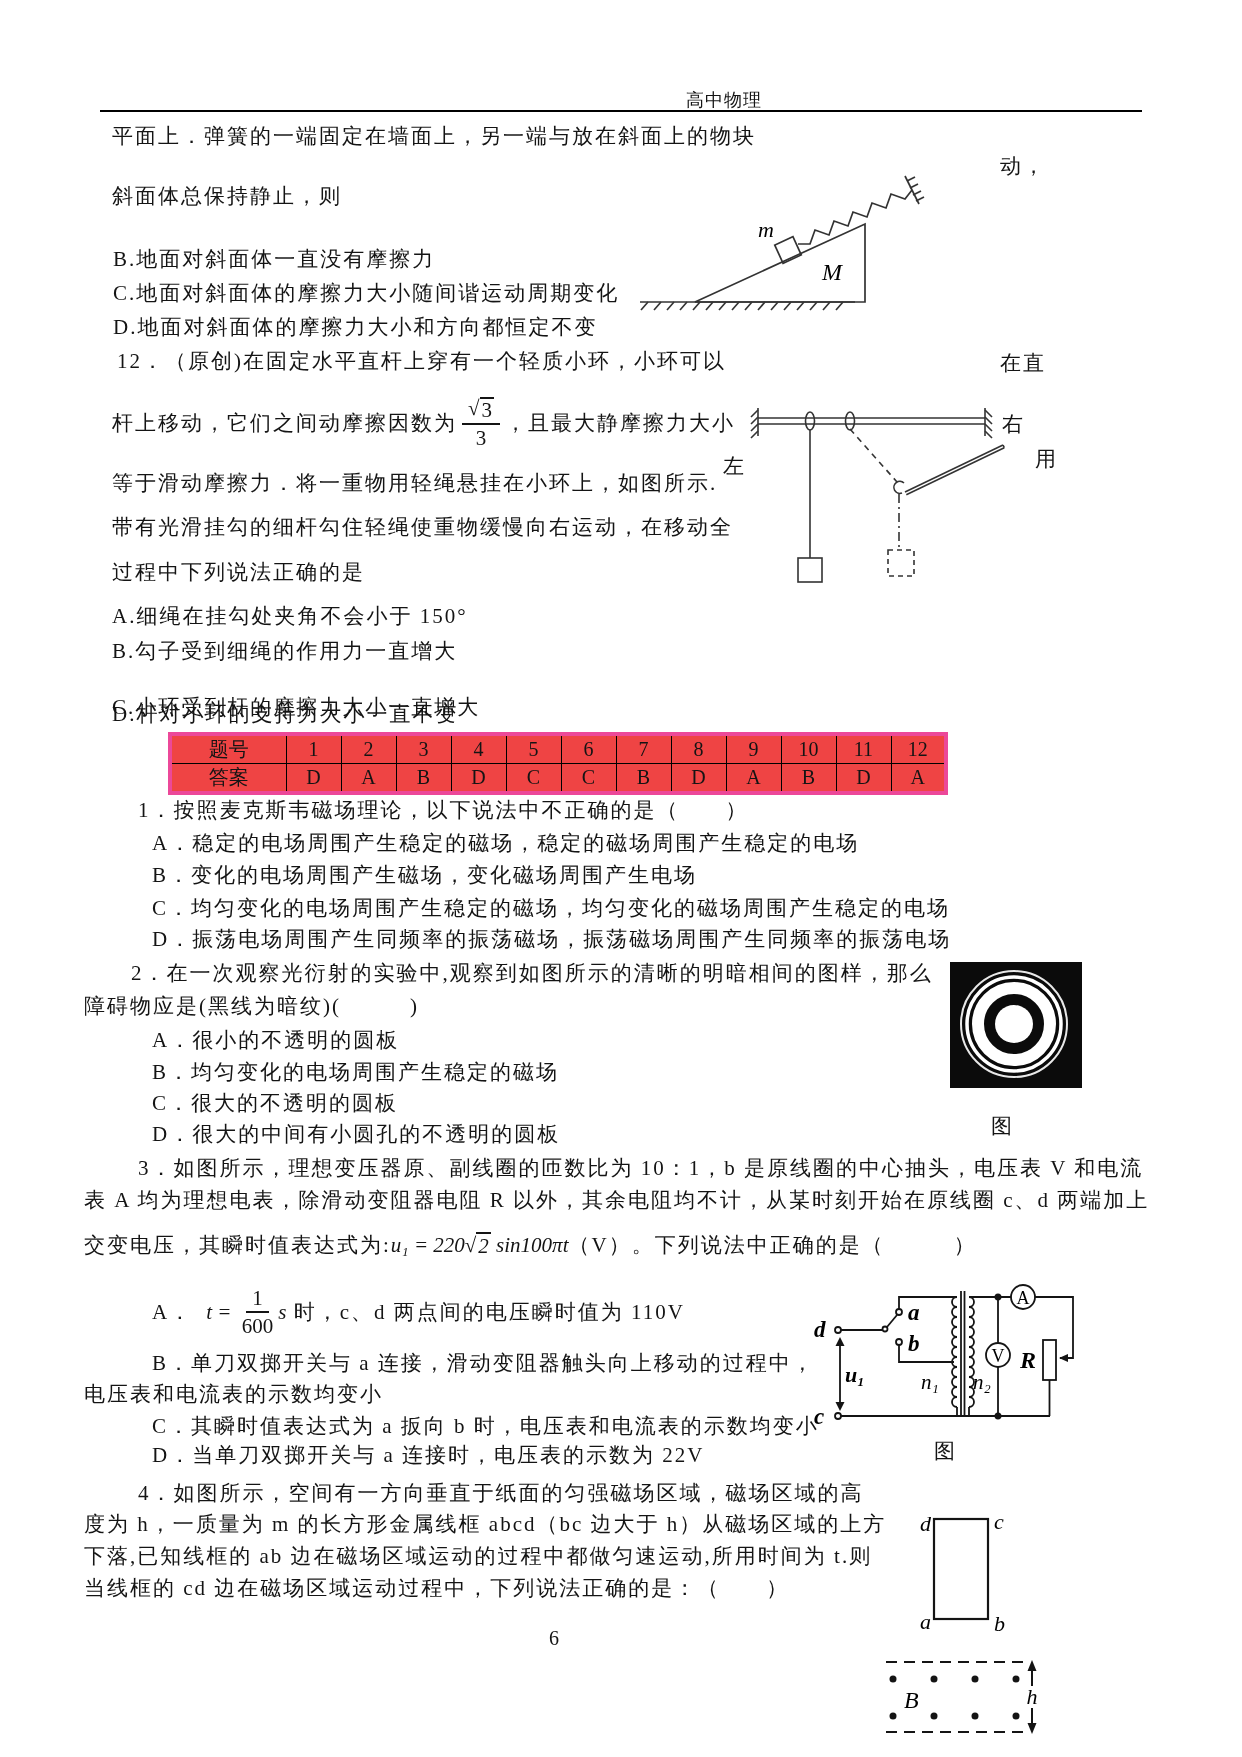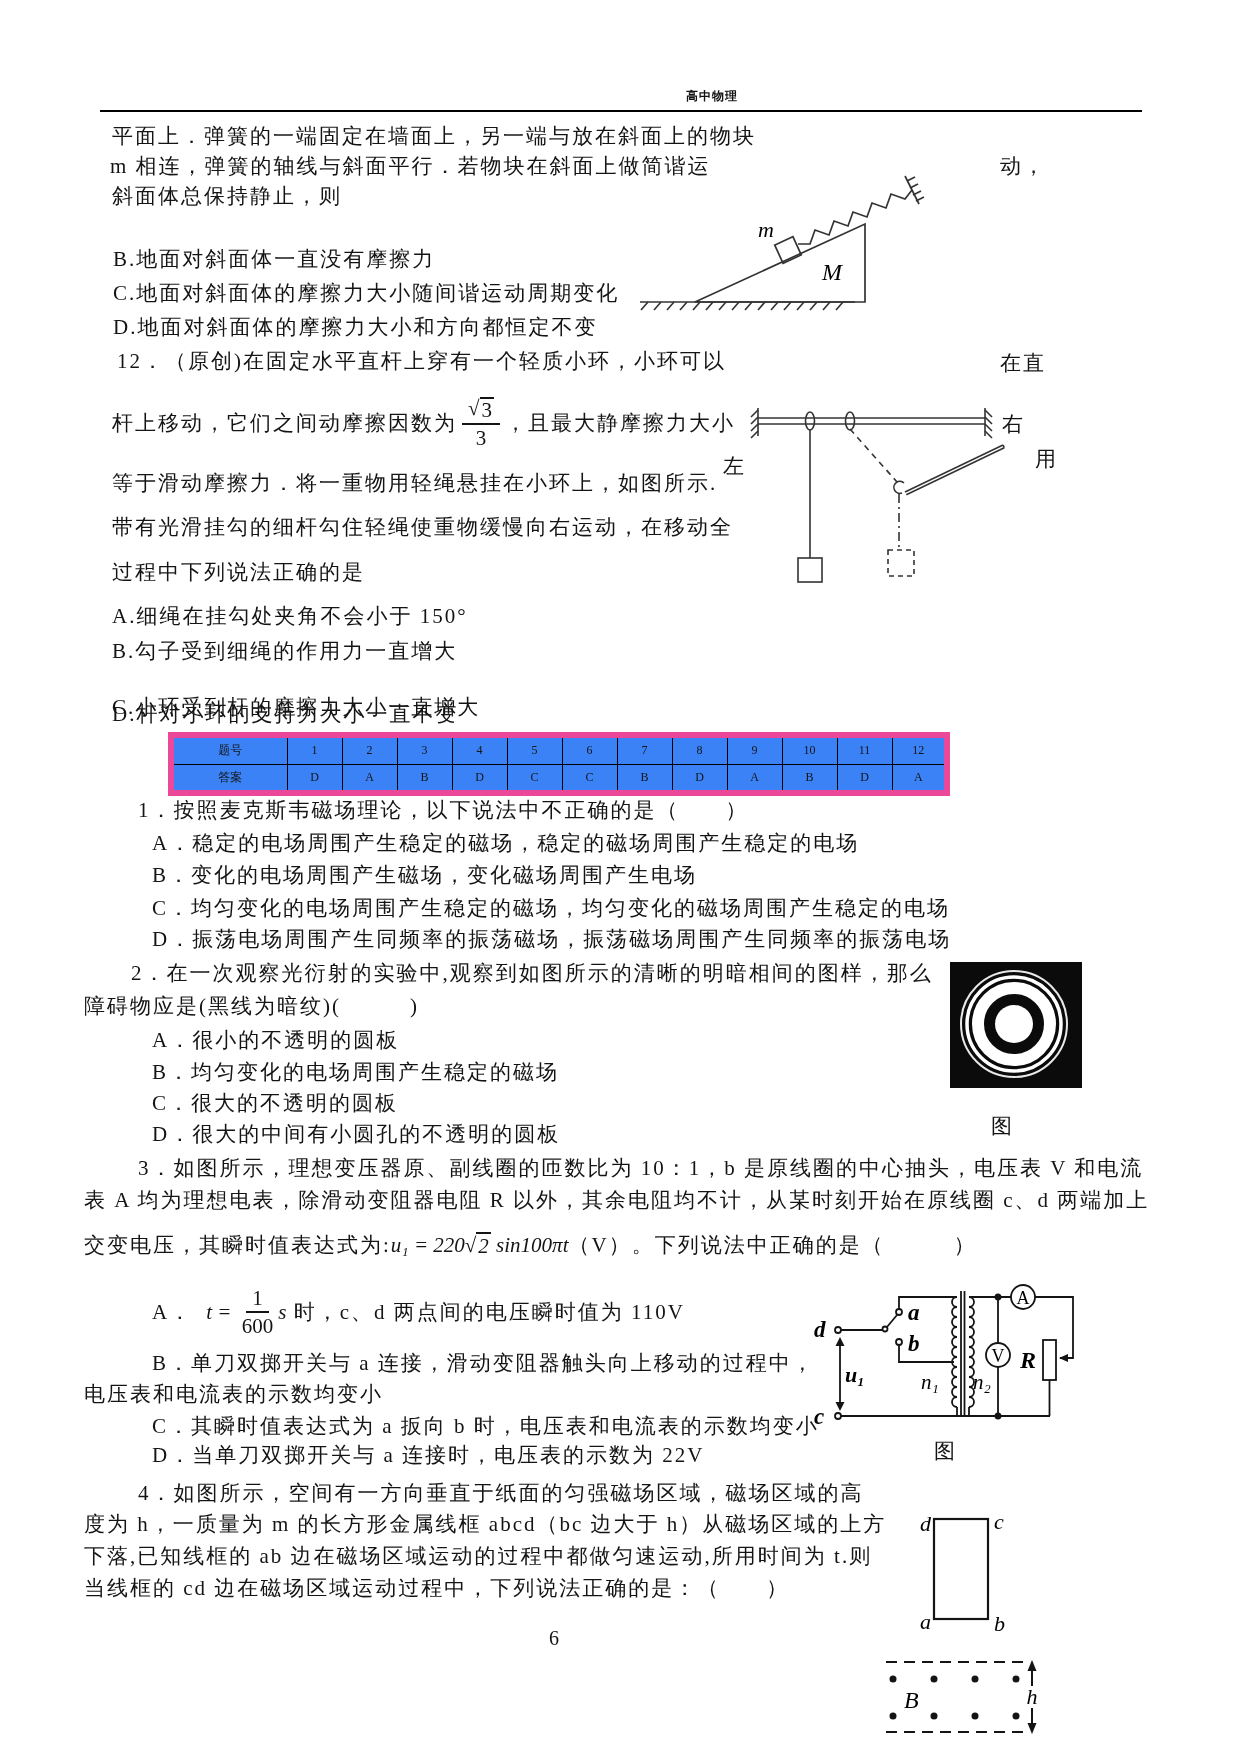--- a/index.html
+++ b/index.html
@@ -2,46 +2,45 @@
 <html><head>
 <meta charset="utf-8">
 <style>
 *{margin:0;padding:0;box-sizing:border-box}
 html,body{background:#9a9a9a}
 .page{position:relative;width:1242px;height:1757px;margin:0 auto;background:#fff;
   font-family:"Liberation Serif","DejaVu Serif",serif;color:#141414;overflow:hidden}
 .t{position:absolute;font-size:21px;line-height:1.08;letter-spacing:2px;white-space:pre}
 .lat{letter-spacing:0}
 .it{font-style:italic}
-.title{position:absolute;font-size:12px;font-weight:bold;letter-spacing:1px;white-space:pre}
+.title{position:absolute;font-size:18px;font-weight:normal;letter-spacing:1px;white-space:pre}
 .rule{position:absolute;height:2px;background:#000}
 .row{position:absolute;display:flex;align-items:center;font-size:21px;letter-spacing:2px;white-space:pre}
 .row span{white-space:pre}
 .frac{display:inline-flex;flex-direction:column;align-items:center;line-height:1.05;margin:0 5px;letter-spacing:0;font-size:21px}
 .fnum{display:inline-flex;align-items:flex-start;padding:0 6px 2px;border-bottom:2px solid #141414}
 .fden{padding-top:2px}
 .vinc{border-top:2px solid #141414;padding:0 2px}
-table.ans{position:absolute;border-collapse:collapse;table-layout:fixed;background:#3b82f6;
-  font-size:12px;text-align:center;border:6px solid #ec4899;font-family:inherit}
+table.ans{position:absolute;border-collapse:collapse;table-layout:fixed;background:#ef4444;
+  font-size:20px;text-align:center;border:4px solid #ec4899;font-family:inherit}
 table.ans td{border:1.6px solid #000;height:29px;padding:0}
 svg{position:absolute;overflow:visible}
 svg text{font-family:"Liberation Serif","DejaVu Serif",serif}
 .figlabel{position:absolute;font-size:21px;white-space:pre}
 .diffbox{position:absolute;background:#0b0b0b}
 </style>
 </head>
 <body>
 
 <div class="page">
 
   <div class="title" style="left:686px;top:88px">高中物理</div>
   <div class="rule" style="left:100px;top:110px;width:1042px"></div>
 
   <div class="t" style="left:112px;top:125px">平面上．弹簧的一端固定在墙面上，另一端与放在斜面上的物块</div>
-  <div class="t" style="left:110px;top:155px">m 相连，弹簧的轴线与斜面平行．若物块在斜面上做简谐运</div>
   <div class="t" style="left:1000px;top:155px">动，</div>
   <div class="t" style="left:112px;top:185px">斜面体总保持静止，则</div>
   <div class="t" style="left:113px;top:248px">B.地面对斜面体一直没有摩擦力</div>
   <div class="t" style="left:113px;top:316px">D.地面对斜面体的摩擦力大小和方向都恒定不变</div>
   <div class="t" style="left:113px;top:282px">C.地面对斜面体的摩擦力大小随间谐运动周期变化</div>
 
   <svg style="left:640px;top:140px" width="330" height="175" viewBox="0 0 330 175">
     <g stroke="#333" stroke-width="1.7" fill="none">
       <line x1="0" y1="162" x2="215" y2="162"></line>
       <g>

